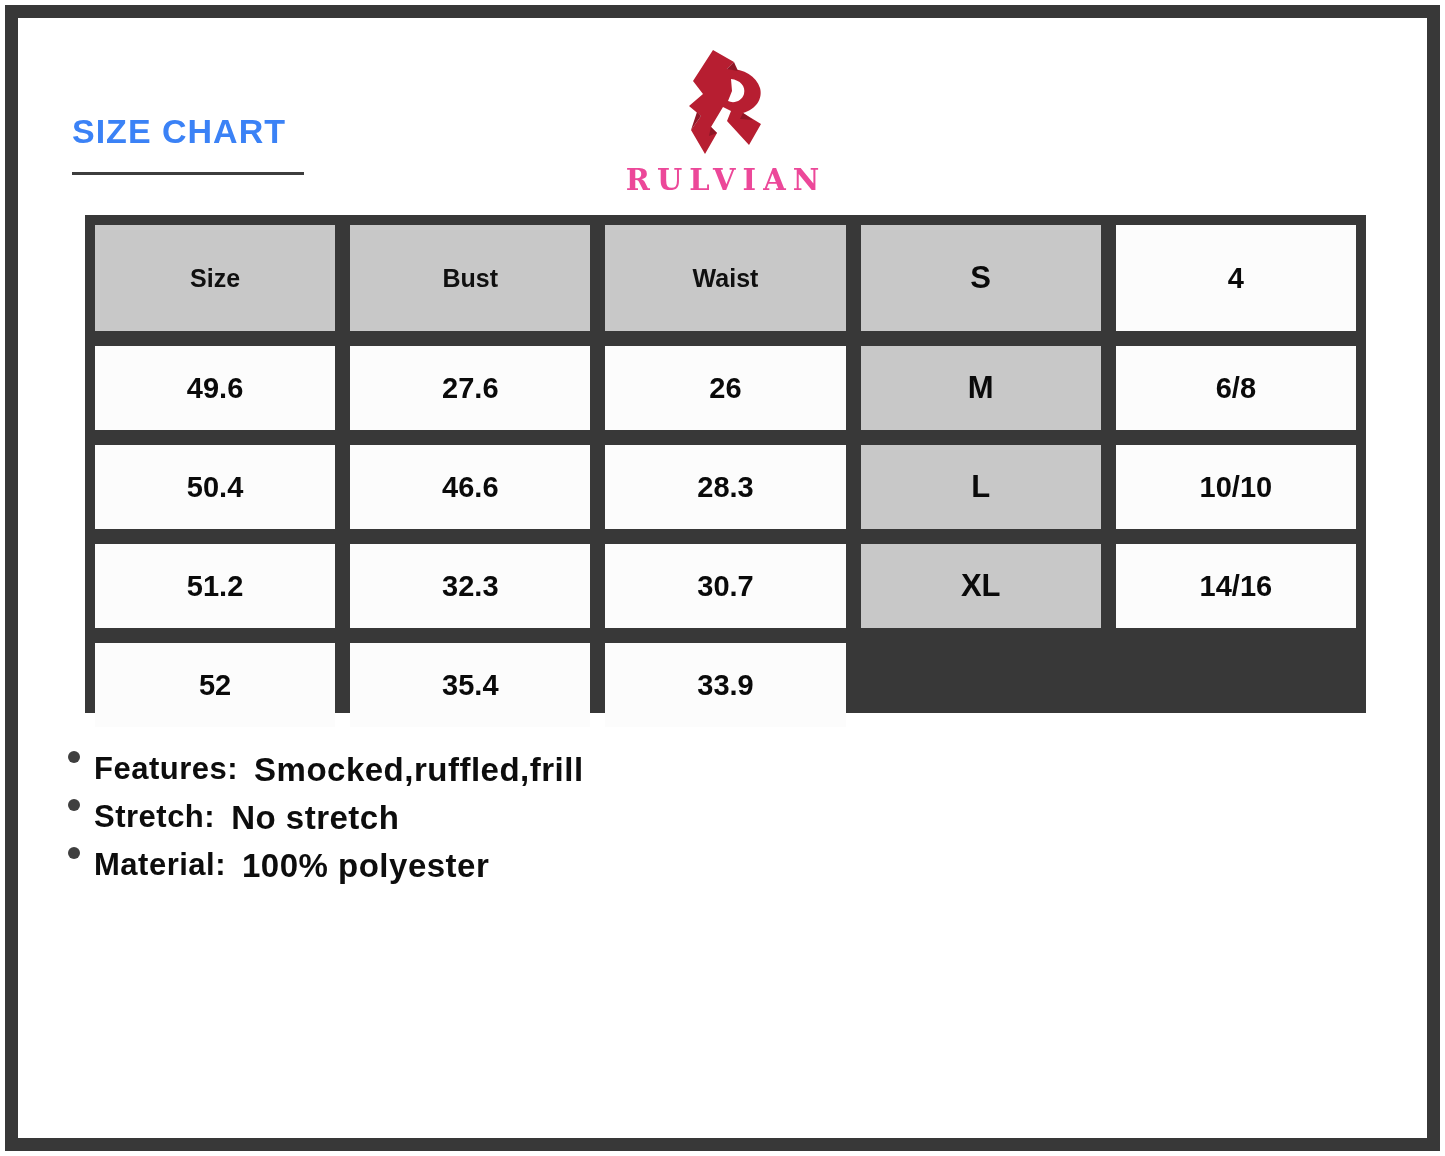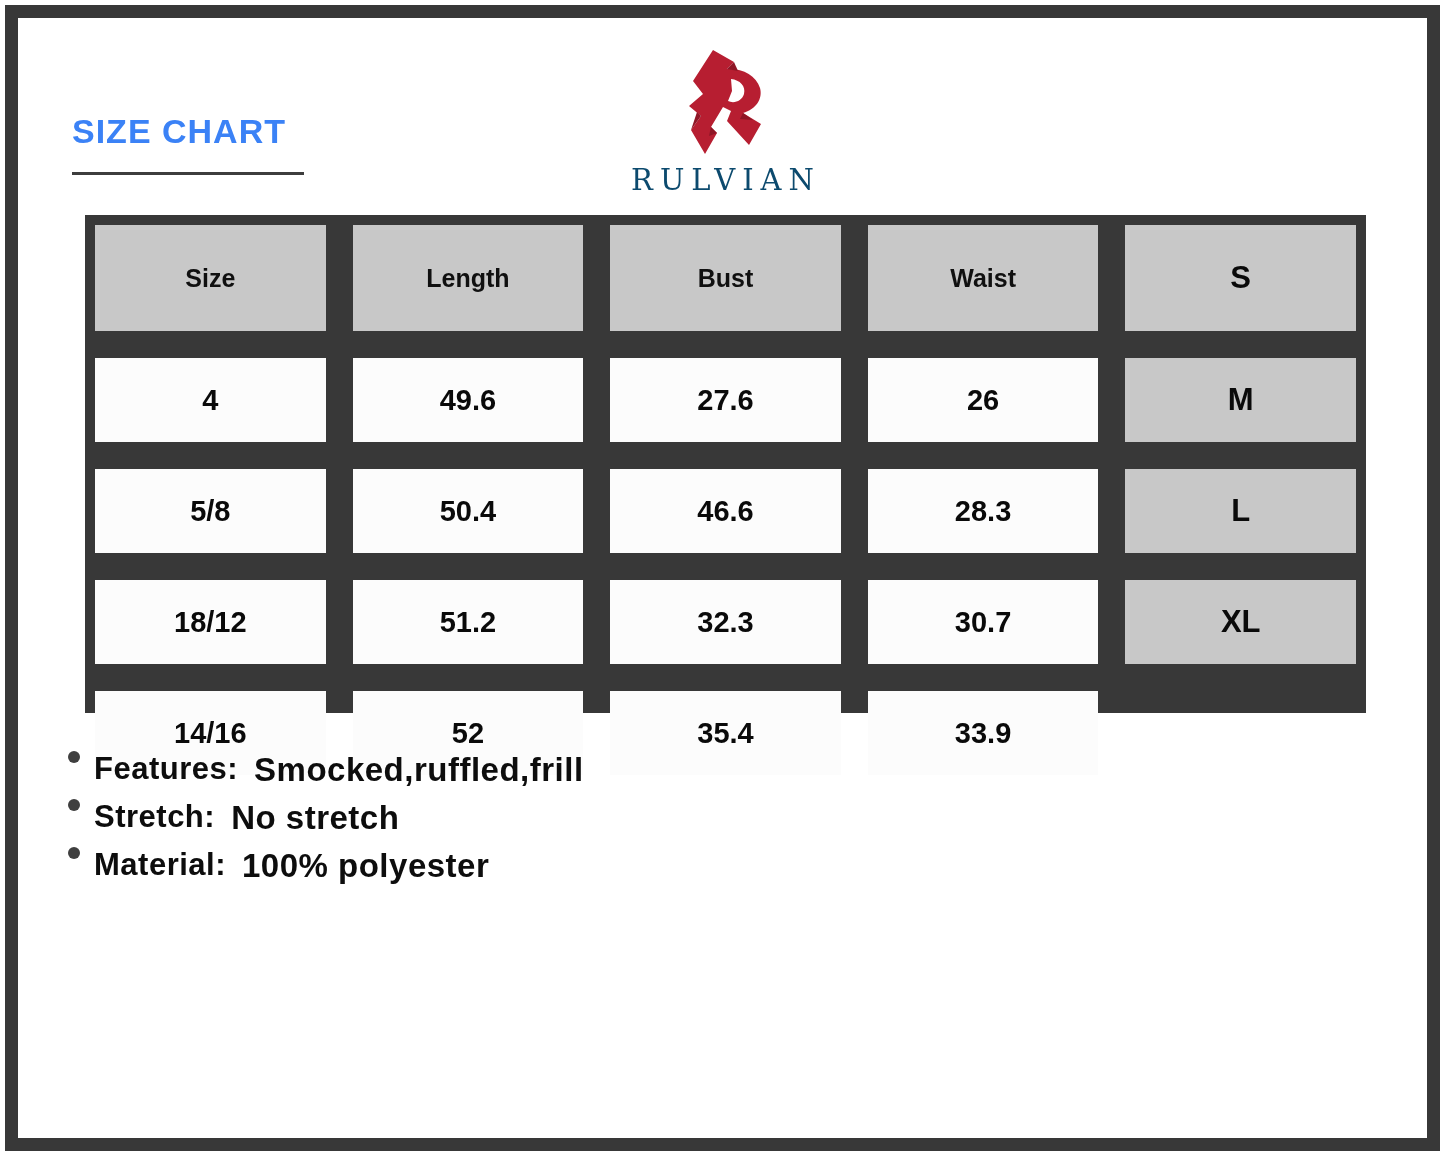--- a/index.html
+++ b/index.html
@@ -22,30 +22,30 @@
 
   
   .logo{
     position:absolute;left:548px;top:30px;width:320px;
     display:flex;flex-direction:column;align-items:center;
   }
   .logo svg{display:block;}
   .wordmark{
     margin-top:3px;
     font-family:"DejaVu Serif", serif;
-    font-weight:normal;font-size:29px;letter-spacing:7px;
-    color:#0c4a6e;white-space:nowrap;
+    font-weight:bold;font-size:29px;letter-spacing:7px;
+    color:#ec4899;white-space:nowrap;
   }
 
   
   .size-table{
     position:absolute;left:67px;top:197px;width:1281px;height:498px;
     box-sizing:border-box;background:#383838;padding:10px;
     display:grid;grid-template-columns:repeat(5,1fr);
-    grid-template-rows:106px 84px 84px 84px 84px;gap:27px;
+    grid-template-rows:106px 84px 84px 84px 84px;gap:15px;
   }
   .cell{
     display:flex;align-items:center;justify-content:center;
     color:#0a0a0a;font-weight:bold;
   }
   .cell.head{background:#C8C8C8;font-size:25px;color:#101010;}
   .cell.rowlab{background:#C8C8C8;font-size:31px;}
   .cell.data{background:#FCFCFC;font-size:29px;}
 
   
@@ -82,38 +82,37 @@
           <polygon fill="#8F1626" points="35,79 41,85 33,88"></polygon>
           <polygon fill="#8F1626" points="67,65 77,72 64,71"></polygon>
           <polygon fill="#8F1626" points="25,68 15,82 21,64"></polygon>
         </svg>
       </span>
       <div class="wordmark">RULVIAN</div>
     </div>
 
     <div class="size-table">
       <div class="cell head">Size</div>
-      <div class="cell head">Length</div>
       <div class="cell head">Bust</div>
       <div class="cell head">Waist</div>
 
       <div class="cell rowlab">S</div>
       <div class="cell data">4</div>
       <div class="cell data">49.6</div>
       <div class="cell data">27.6</div>
       <div class="cell data">26</div>
 
       <div class="cell rowlab">M</div>
-      <div class="cell data">5/8</div>
+      <div class="cell data">6/8</div>
       <div class="cell data">50.4</div>
       <div class="cell data">46.6</div>
       <div class="cell data">28.3</div>
 
       <div class="cell rowlab">L</div>
-      <div class="cell data">18/12</div>
+      <div class="cell data">10/10</div>
       <div class="cell data">51.2</div>
       <div class="cell data">32.3</div>
       <div class="cell data">30.7</div>
 
       <div class="cell rowlab">XL</div>
       <div class="cell data">14/16</div>
       <div class="cell data">52</div>
       <div class="cell data">35.4</div>
       <div class="cell data">33.9</div>
     </div>

